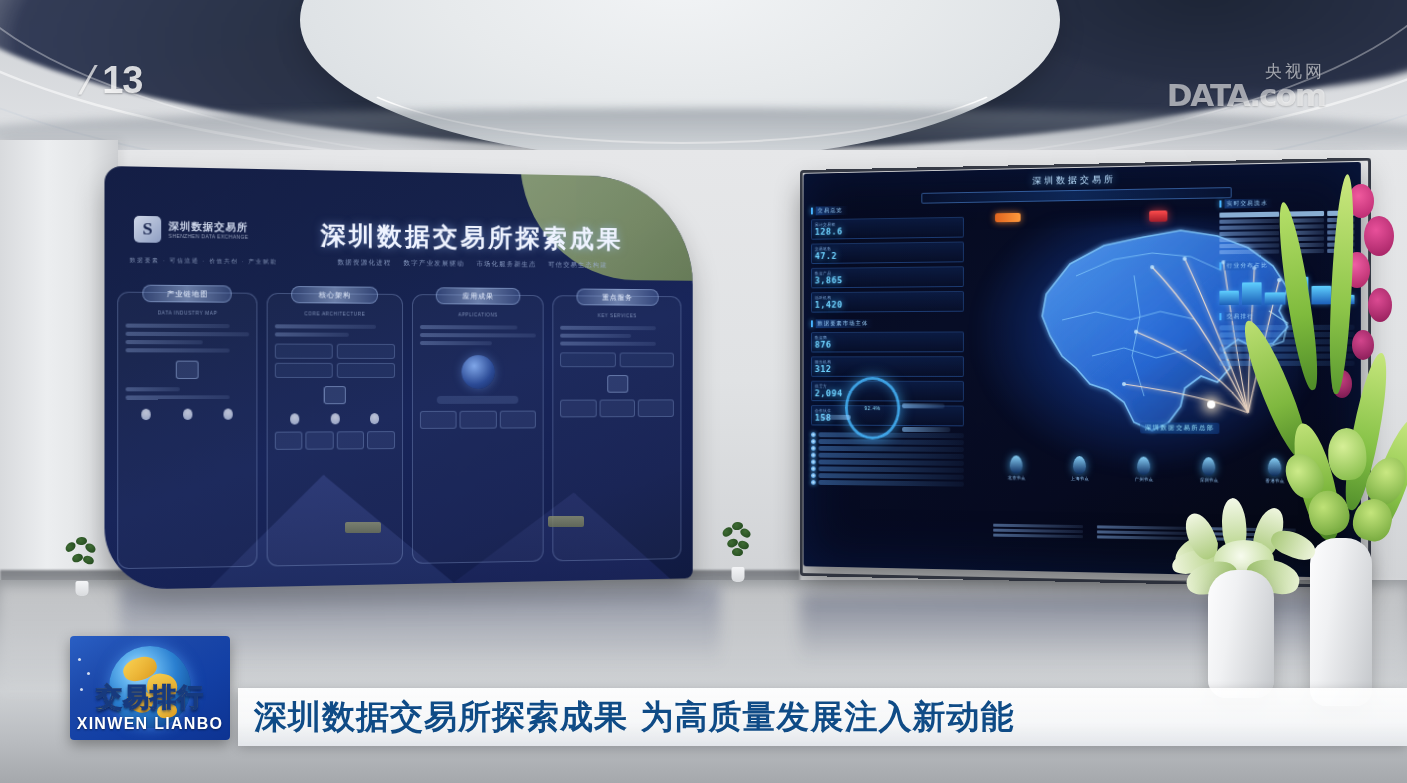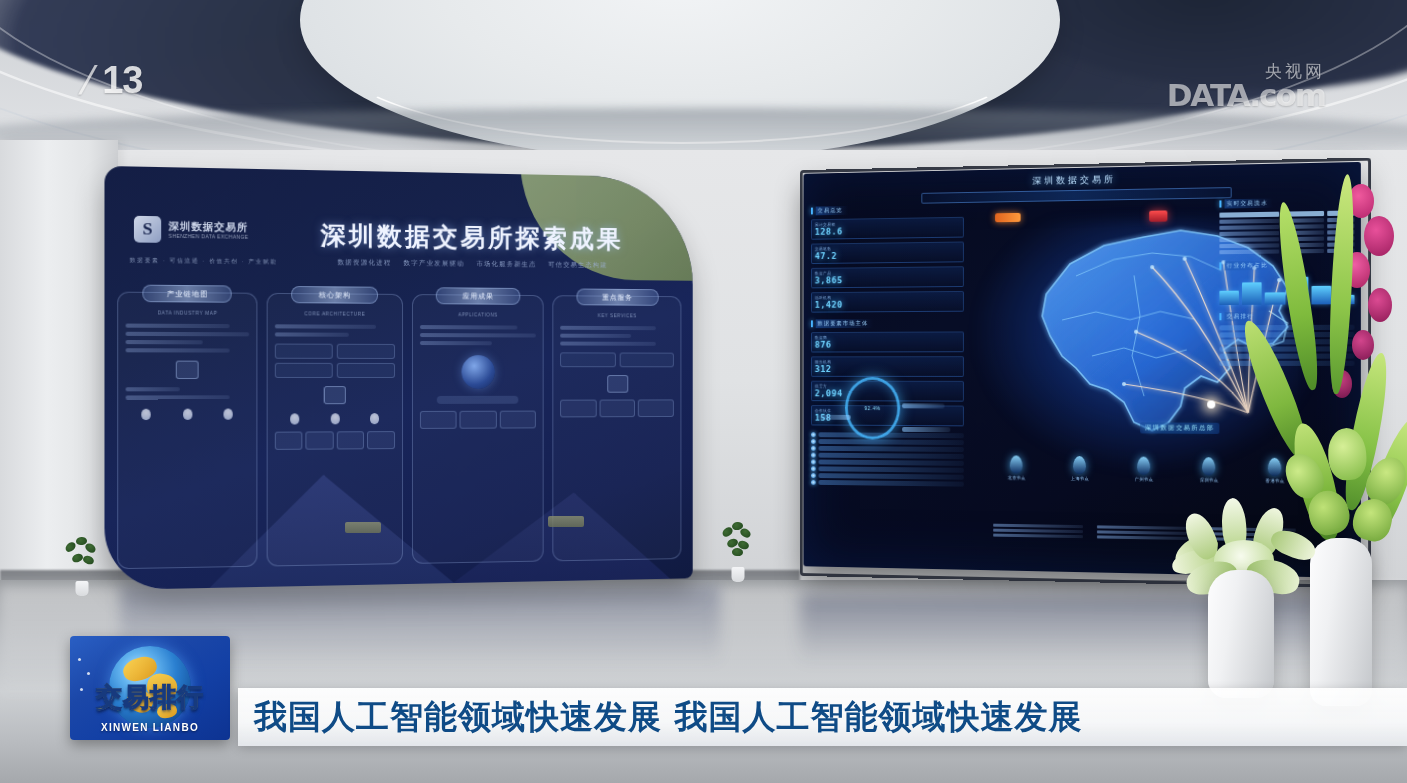--- a/index.html
+++ b/index.html
@@ -250,21 +250,21 @@
   .logo-land{position:absolute;border-radius:45%;background:linear-gradient(150deg,#ffd24a,#e39b15);opacity:.95;}
   .logo-stars{position:absolute;left:8px;top:22px;}
   .logo-stars i{position:absolute;width:3px;height:3px;border-radius:50%;background:rgba(255,255,255,.8);}
   .logo-cn{position:absolute;left:0;right:0;bottom:25px;text-align:center;
     font-size:26px;font-weight:700;letter-spacing:1px;
     color:#ffd83f;
     -webkit-text-stroke:1.1px #173a7e;
     text-shadow:0 2px 3px rgba(8,26,70,.85);
     font-family:"DejaVu Sans",sans-serif;}
   .logo-en{position:absolute;left:0;right:0;bottom:7px;text-align:center;
-    font-size:10px;font-weight:700;letter-spacing:1.3px;color:#fff;
+    font-size:16px;font-weight:700;letter-spacing:1.3px;color:#fff;
     text-shadow:0 1px 2px rgba(8,26,70,.8);}
 
   .headline{position:absolute;left:240px;top:620px;width:424px;height:70px;
     background:linear-gradient(180deg,#b21f1f 0%,#951212 45%,#7e0d0d 100%);
     box-shadow:0 3px 10px rgba(0,0,0,.35);
     display:flex;align-items:center;justify-content:center;}
   .headline span{font-size:40px;font-weight:700;letter-spacing:5px;
     font-family:"DejaVu Serif","Liberation Serif",serif;font-style:italic;
     background:linear-gradient(180deg,#fff6c9 0%,#ffd95e 38%,#f0a81c 62%,#ffe585 100%);
     -webkit-background-clip:text;background-clip:text;color:transparent;
@@ -788,16 +788,16 @@
       <i style="left:0;top:0;"></i>
       <i style="left:9px;top:14px;"></i>
       <i style="left:2px;top:30px;"></i>
     </div>
     <div class="logo-cn">交易排行</div>
     <div class="logo-en">XINWEN LIANBO</div>
   </div>
 
 
   <div class="subbar">
-    <span>我国人工智能领域快速发展 我国人工智能领域快速发展</span>
+    <span>深圳数据交易所探索成果 为高质量发展注入新动能</span>
   </div>
 
 </div>
 
 </body></html>

